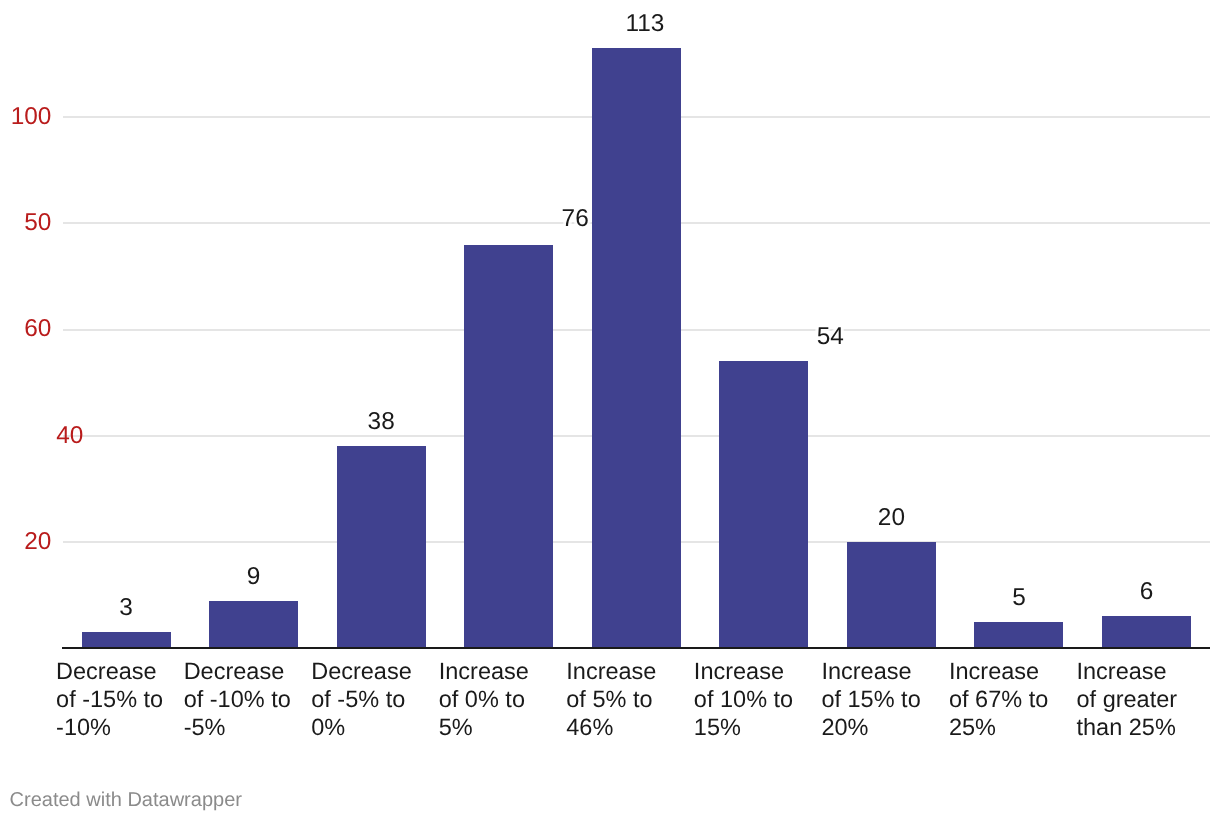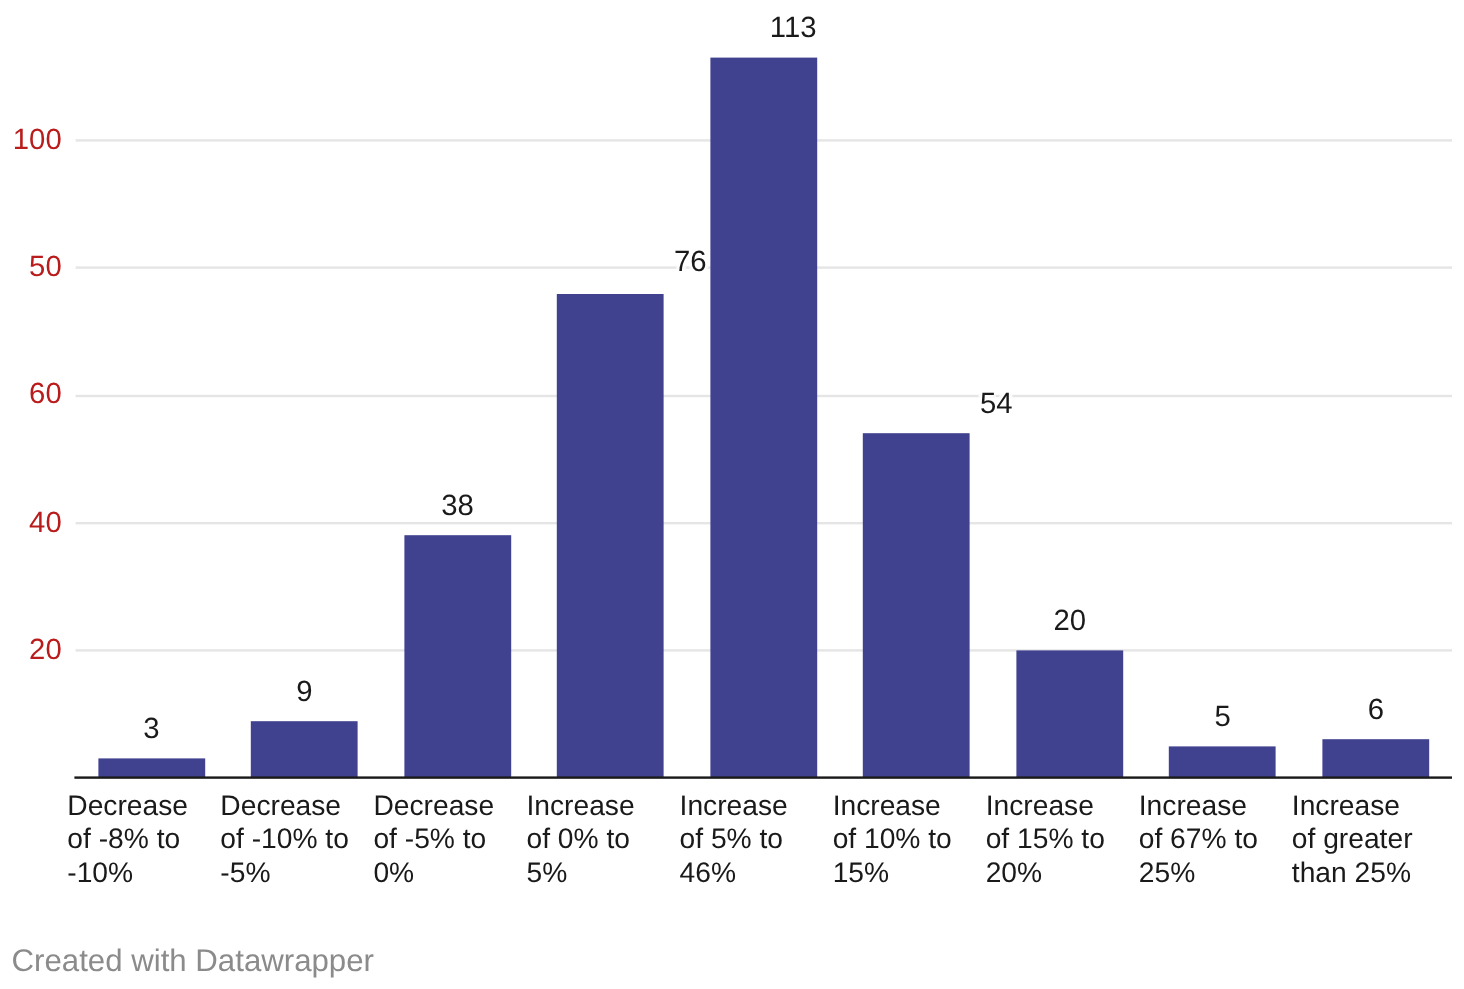--- a/index.html
+++ b/index.html
@@ -14,66 +14,66 @@
     color:#b91c1c;font-size:24.4px;line-height:24.4px;text-align:right;white-space:nowrap;}
   .axis-line{position:absolute;background:#1a1a1a;height:2px;left:62px;top:647px;width:1148px;}
   .bar{position:absolute;background:#40418f;}
   .vlabel{position:absolute;width:160px;
     color:#1a1a1a;font-size:24.4px;line-height:24.4px;text-align:center;white-space:nowrap;
     text-shadow:0 0 4px #fff,0 0 4px #fff,0 0 4px #fff,0 0 4px #fff,0 0 4px #fff,0 0 4px #fff,0 0 4px #fff,0 0 4px #fff,0 0 4px #fff,0 0 4px #fff,0 0 4px #fff,0 0 4px #fff,0 0 4px #fff,0 0 4px #fff,0 0 4px #fff,0 0 4px #fff;}
   .xlabel{position:absolute;top:658px;width:140px;
     color:#1a1a1a;font-size:23.5px;line-height:27.9px;text-align:left;}
   .xlabel-line{white-space:nowrap;}
   .credit{position:absolute;left:9.6px;top:790px;
-    color:#8b8b8b;font-size:26px;line-height:21.5px;white-space:nowrap;}
+    color:#8b8b8b;font-size:20px;line-height:21.5px;white-space:nowrap;}
 </style>
 </head>
 <body>
 
 <div id="chart">
   <div class="grid-layer">
     <div class="gridline" style="top:541px;"></div>
     <div class="gridline" style="top:435px;"></div>
     <div class="gridline" style="top:329px;"></div>
     <div class="gridline" style="top:222px;"></div>
     <div class="gridline" style="top:116px;"></div>
   </div>
   <div class="ytick-layer">
     <div class="ytick" style="top:529.80px;">20</div>
-    <div class="ytick" style="top:423.55px;">40</div>
+    <div class="ytick" style="top:423.55px;padding-left:32px;">40</div>
     <div class="ytick" style="top:317.30px;">60</div>
     <div class="ytick" style="top:211.05px;">50</div>
     <div class="ytick" style="top:104.80px;">100</div>
   </div>
   <div class="bars-layer">
     <div class="bar" style="left:82px;top:632px;width:89px;height:16px;"></div>
     <div class="bar" style="left:209px;top:601px;width:89px;height:47px;"></div>
     <div class="bar" style="left:337px;top:446px;width:89px;height:202px;"></div>
     <div class="bar" style="left:464px;top:245px;width:89px;height:403px;"></div>
     <div class="bar" style="left:592px;top:48px;width:89px;height:600px;"></div>
     <div class="bar" style="left:719px;top:361px;width:89px;height:287px;"></div>
     <div class="bar" style="left:847px;top:542px;width:89px;height:106px;"></div>
     <div class="bar" style="left:974px;top:622px;width:89px;height:26px;"></div>
     <div class="bar" style="left:1102px;top:616px;width:89px;height:32px;"></div>
   </div>
   <div class="vlabel-layer">
     <div class="vlabel" style="left:46.08px;top:596.41px;">3</div>
     <div class="vlabel" style="left:173.63px;top:564.54px;">9</div>
     <div class="vlabel" style="left:301.19px;top:410.48px;">38</div>
     <div class="vlabel" style="left:428.74px;top:207px;text-align:right;">76</div>
-    <div class="vlabel" style="left:581px;top:12.04px;">113</div>
+    <div class="vlabel" style="left:565px;top:12.04px;">113</div>
     <div class="vlabel" style="left:683.86px;top:325.48px;text-align:right;">54</div>
     <div class="vlabel" style="left:811.41px;top:506.10px;">20</div>
     <div class="vlabel" style="left:938.97px;top:585.79px;">5</div>
     <div class="vlabel" style="left:1066.52px;top:580.48px;">6</div>
   </div>
   <div class="xlabel-layer">
     <div class="xlabel" style="left:56.08px;">
       <div class="xlabel-line">Decrease</div>
-      <div class="xlabel-line">of -8% to</div>
+      <div class="xlabel-line">of -15% to</div>
       <div class="xlabel-line">-10%</div>
     </div>
     <div class="xlabel" style="left:183.63px;">
       <div class="xlabel-line">Decrease</div>
       <div class="xlabel-line">of -10% to</div>
       <div class="xlabel-line">-5%</div>
     </div>
     <div class="xlabel" style="left:311.19px;">
       <div class="xlabel-line">Decrease</div>
       <div class="xlabel-line">of -5% to</div>

